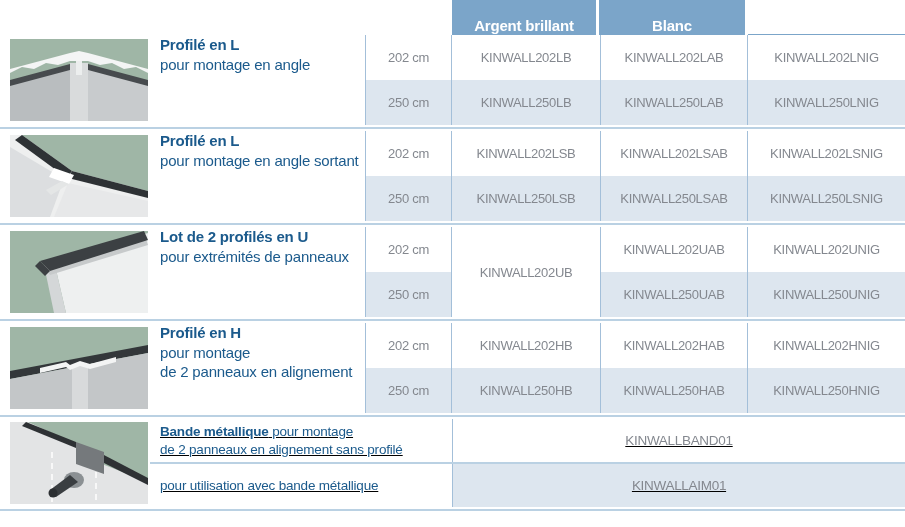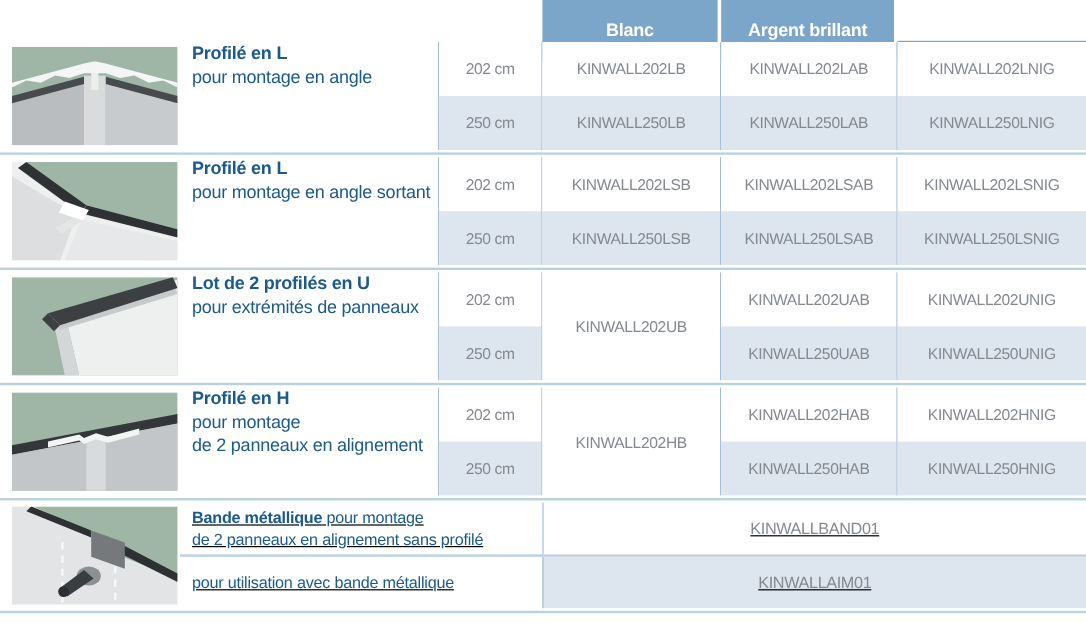--- a/index.html
+++ b/index.html
@@ -62,22 +62,22 @@
 </head>
 <body>
 
 <div class="page">
 
   <div class="header">
     <div class="header-spacer"></div>
     <div class="header-wrap">
       <div class="header-strip"></div>
       <div class="header-cells">
+        <div class="hcell hc2">Argent brillant</div>
         <div class="hcell hc1">Blanc</div>
-        <div class="hcell hc2">Argent brillant</div>
         <div class="hcell hc3">Noir intense grainé</div>
       </div>
     </div>
   </div>
 
   <div class="group">
     <div class="col-img">
       <svg viewBox="0 0 138 82" preserveAspectRatio="none">
         <rect width="138" height="82" fill="#9fb6a6"></rect>
         <polygon points="0,46 60,30 60,82 0,82" fill="#b9bdbf"></polygon>
@@ -208,20 +208,21 @@
       <span class="desc-bold">Profilé en H</span>
       <span class="desc-line">pour montage</span>
       <span class="desc-line">de 2 panneaux en alignement</span>
     </div>
     <div class="col-size">
       <div class="cellrow">202 cm</div>
       <div class="cellrow alt">250 cm</div>
     </div>
     <div class="col-code cc1">
       <div class="cellrow">KINWALL202HB</div>
+      <div class="cellrow alt">KINWALL250HB</div>
     </div>
     <div class="col-code cc2">
       <div class="cellrow">KINWALL202HAB</div>
       <div class="cellrow alt">KINWALL250HAB</div>
     </div>
     <div class="col-code cc3">
       <div class="cellrow">KINWALL202HNIG</div>
       <div class="cellrow alt">KINWALL250HNIG</div>
     </div>
   </div>

